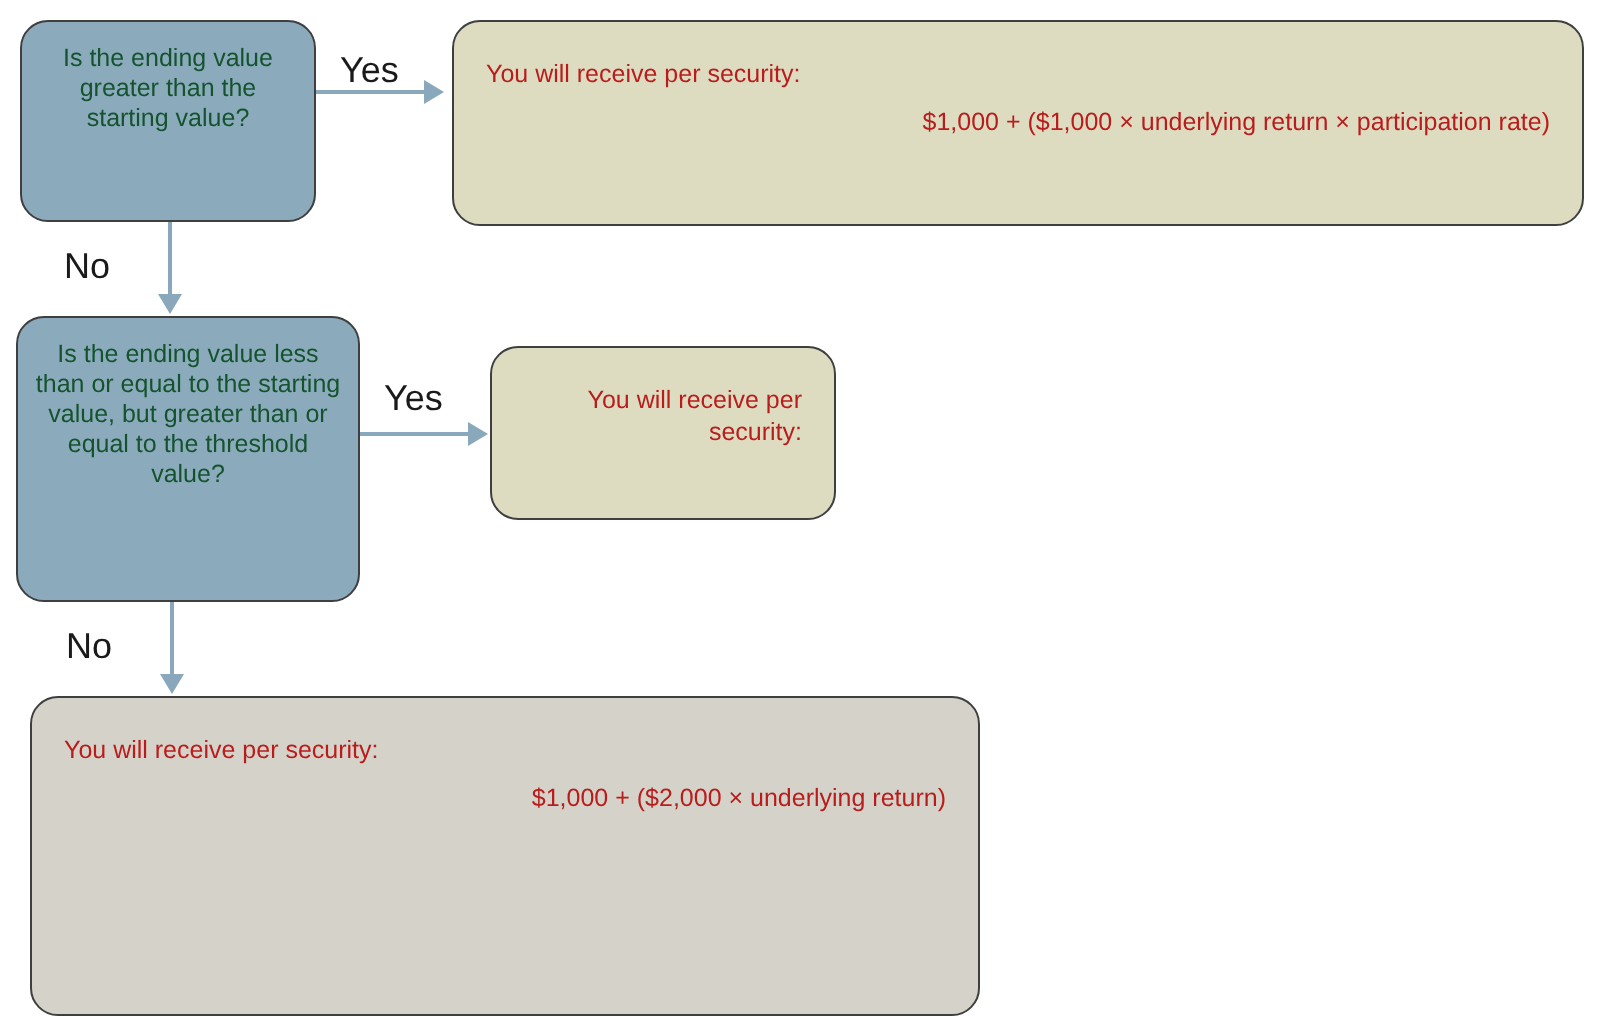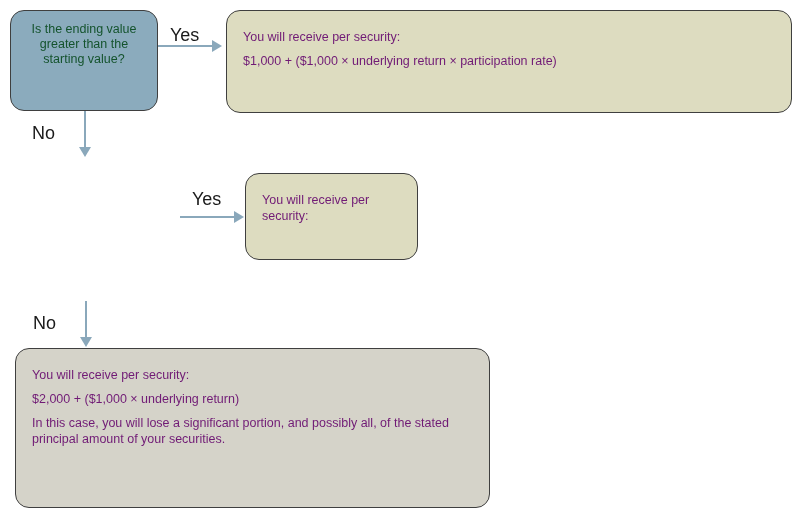--- a/index.html
+++ b/index.html
@@ -34,34 +34,34 @@
     font-size: 12.5px;
     line-height: 15px;
   }
   .decision .node-text {
     padding: 11px 8px 0 8px;
     width: 100%;
   }
 
   .outcome {
     background: #dddcc0;
-    color: #701a75;
+    color: #b91c1c;
     font-size: 12.5px;
     line-height: 16px;
   }
   .outcome.gray {
     background: #d5d3c9;
   }
   .outcome .node-text {
     padding: 18px 16px 0 16px;
   }
   .outcome .line {
     margin: 0 0 8px 0;
   }
-  .outcome .line:last-child { margin-bottom: 0; }
+  .outcome .line:last-child { margin-bottom: 0; text-align: right; }
 
   
   .conn {
     position: absolute;
     background: #8aa8bb;
   }
   .conn-h { height: 2px; }
   .conn-v { width: 2px; }
 
   .arrow-right {
@@ -103,36 +103,38 @@
     <div class="node-text">
       <div class="line">You will receive per security:</div>
       <div class="line">$1,000 + ($1,000 × underlying return × participation rate)</div>
     </div>
   </div>
 
   <div class="conn conn-v" style="left:84px; top:111px; width:2px; height:38px;"></div>
   <div class="arrow-down" style="left:79px; top:147px;"></div>
   <div class="edge-label" style="left:32px; top:123px;">No</div>
 
+  <div class="node decision" style="left:8px; top:158px; width:172px; height:143px;">
+    <div class="node-text">Is the ending value less than or equal to the starting value, but greater than or equal to the threshold value?</div>
+  </div>
 
   <div class="conn conn-h" style="left:180px; top:216px; width:56px;"></div>
   <div class="arrow-right" style="left:234px; top:211px;"></div>
   <div class="edge-label" style="left:192px; top:189px;">Yes</div>
 
   <div class="node outcome" style="left:245px; top:173px; width:173px; height:87px;">
     <div class="node-text">
       <div class="line">You will receive per security:</div>
     </div>
   </div>
 
   <div class="conn conn-v" style="left:85px; top:301px; width:2px; height:38px;"></div>
   <div class="arrow-down" style="left:80px; top:337px;"></div>
   <div class="edge-label" style="left:33px; top:313px;">No</div>
 
   <div class="node outcome gray" style="left:15px; top:348px; width:475px; height:160px;">
     <div class="node-text">
       <div class="line">You will receive per security:</div>
-      <div class="line">$2,000 + ($1,000 × underlying return)</div>
-      <div class="line" style="max-width:440px;">In this case, you will lose a significant portion, and possibly all, of the stated principal amount of your securities.</div>
+      <div class="line">$1,000 + ($2,000 × underlying return)</div>
     </div>
   </div>
 
 </div>
 
 </body></html>

